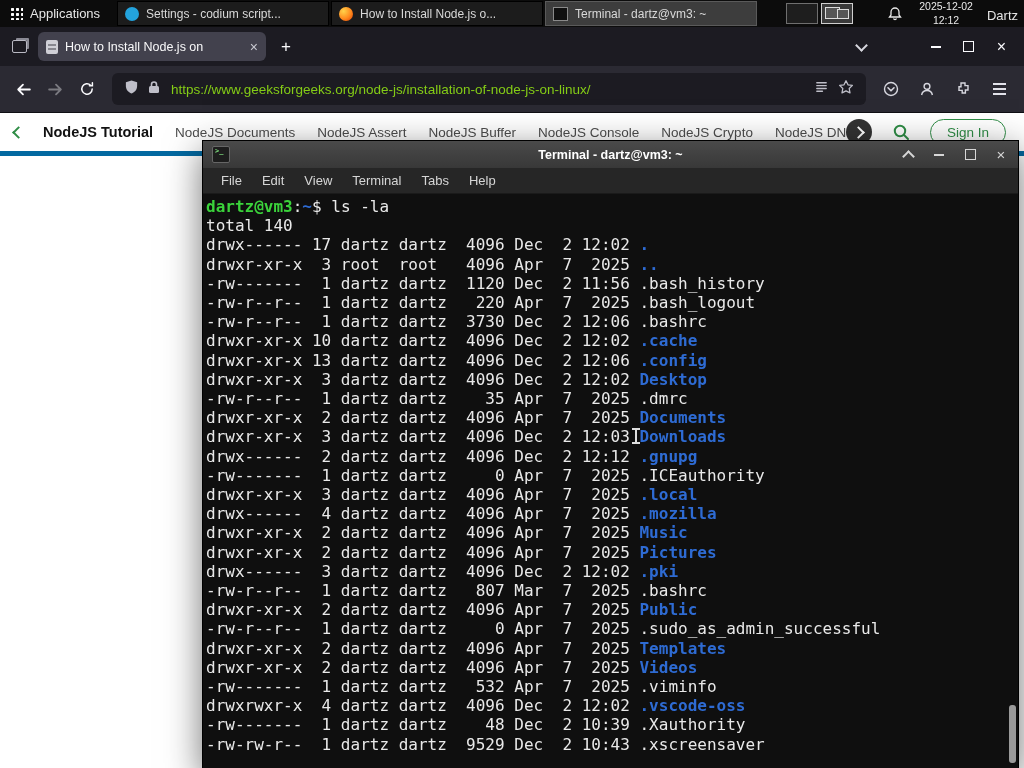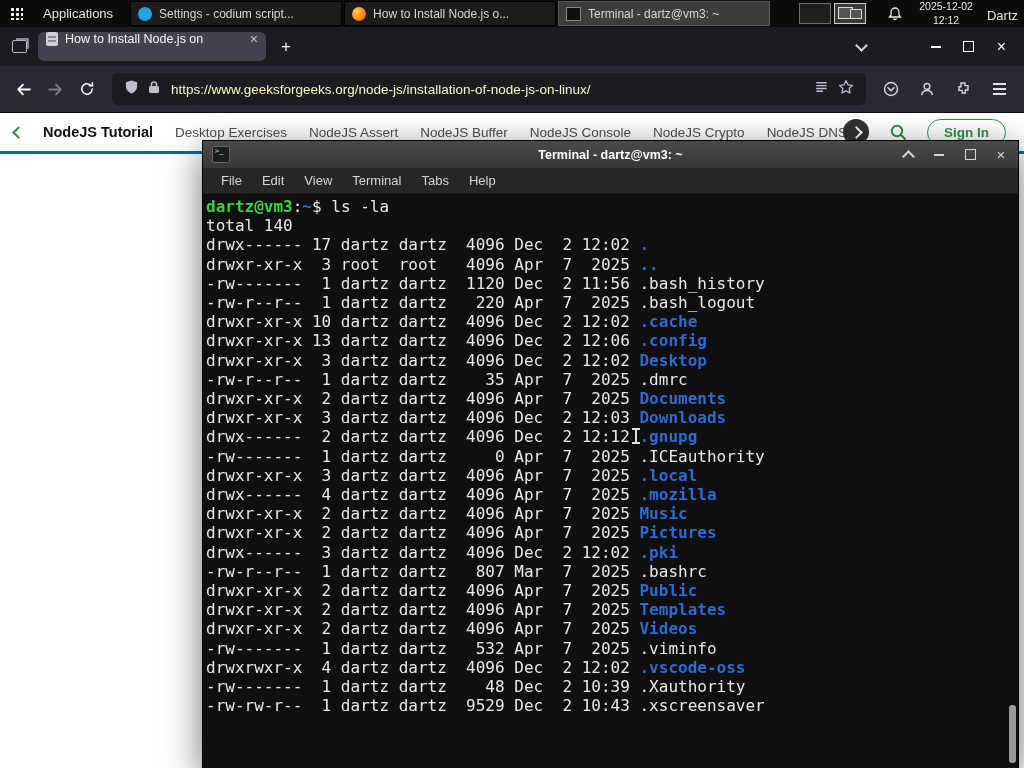--- a/index.html
+++ b/index.html
@@ -10,21 +10,21 @@
   .chev-down{transform:rotate(45deg);margin-top:-3px}
   .chev-up{transform:rotate(-135deg);margin-top:4px}
   .chev-left{transform:rotate(135deg)}
   .chev-right{transform:rotate(-45deg)}
   .bar{display:inline-block;width:10px;height:2px;background:currentColor}
   .box{display:inline-block;width:9px;height:9px;border:1.5px solid currentColor}
 
   
   .panel{position:absolute;top:0;left:0;width:1024px;height:27px;background:#0c0c0c;color:#e6e6e6;
          display:flex;align-items:center;font-size:13px;z-index:100;padding-right:8px}
-  .apps-btn{display:flex;align-items:center;gap:20px;padding:0 10px;height:100%;cursor:default}
+  .apps-btn{display:flex;align-items:center;gap:7px;padding:0 10px;height:100%;cursor:default}
   .grid-ico{width:13px;height:13px;background-image:radial-gradient(#fff 1.4px,transparent 1.5px);
             background-size:5px 5px;background-position:0 0}
   .taskbar{display:flex;height:100%;align-items:center;margin-left:6px}
   .task-btn{width:196px;height:23px;margin:0 1px;padding:0 7px;display:flex;align-items:center;gap:7px;
             background:#1c1c1c;border:1px solid #000;color:#d9d9d9;font-size:12px;overflow:hidden}
   .task-btn.active{background:#3d3d3d;border-color:#5a5a5a}
   .task-lbl{white-space:nowrap;overflow:hidden;text-overflow:ellipsis}
   .task-ico{flex:0 0 auto;display:inline-block}
   .task-ico.firefox{width:14px;height:14px;border-radius:50%;
         background:radial-gradient(circle at 32% 30%,#ffd24a,#ff8a1e 55%,#e23d00)}
@@ -39,53 +39,53 @@
   .bell{margin-left:auto;display:flex;align-items:center}
   .clock{margin-left:16px;text-align:center;font-size:10.5px;line-height:1.25;color:#e9e9e9}
   .user{margin:4px 6px 0 14px;font-size:13px}
 
   
   .browser{position:absolute;top:27px;left:0;width:1024px;height:741px;z-index:10;background:#fff}
   .tabbar{height:39px;background:#1c1b22;display:flex;align-items:center;padding:0 6px;color:#fbfbfe}
   .fview{width:26px;height:26px;display:flex;align-items:center;justify-content:center;border-radius:4px}
   .fview i{width:13px;height:11px;border:1.5px solid #b9b9c3;border-radius:2px;box-shadow:3px -3px 0 -1px #8a8a94}
   .tab{width:212px;height:29px;margin-left:6px;background:#42414d;border-radius:6px;display:flex;
-       gap:7px;padding:0 8px;font-size:12.5px;color:#f9f9fa}
+       align-items:center;gap:7px;padding:0 8px;font-size:12.5px;color:#f9f9fa}
   .tab-title{flex:1;white-space:nowrap;overflow:hidden;text-overflow:ellipsis}
   .tab-close{font-size:14px;color:#c9c9d1;line-height:1}
   .favicon{flex:0 0 auto;width:12px;height:14px;background:#cfcfd6;border-radius:2px;position:relative}
   .favicon::after{content:"";position:absolute;left:2px;right:2px;top:4px;height:2px;background:#87878f;box-shadow:0 4px 0 #87878f}
   .newtab{width:28px;height:28px;margin-left:6px;display:flex;align-items:center;justify-content:center;
           font-size:17px;border-radius:4px;color:#fbfbfe}
   .alltabs{width:28px;height:28px;display:flex;align-items:center;justify-content:center;color:#d7d7df;margin-right:44px}
   .wc{width:33px;height:100%;display:flex;align-items:center;justify-content:center;color:#fbfbfe;font-size:16px}
 
   .navbar{height:46px;background:#2b2a33;display:flex;align-items:center;padding:0 8px;gap:2px;
           border-bottom:1px solid #0f0f14}
   .navbtn{width:30px;height:30px;border-radius:4px;display:flex;align-items:center;justify-content:center}
   .navbtn.dim{opacity:.38}
   .urlbar{flex:1;height:32px;margin:0 8px;background:#1c1b22;border-radius:6px;display:flex;align-items:center;
           gap:9px;padding:0 12px}
-  .url-input{flex:1;background:transparent;border:none;outline:none;color:#fef9c3;font-size:13.5px;
+  .url-input{flex:1;background:transparent;border:none;outline:none;color:#84cc16;font-size:13.5px;
              font-family:"Liberation Sans",sans-serif}
   .right-icons{display:flex;gap:6px;margin-right:2px}
   .hamburger{display:flex;flex-direction:column;gap:3px}
   .hamburger i{width:13px;height:1.8px;background:#e2e2ea}
 
   .gfg{height:38px;background:#fff;display:flex;align-items:center;padding:0 14px;gap:20px;
-       border-bottom:3px solid #0369a1}
+       border-bottom:5px solid #0369a1}
   .gfg-chev{color:#2f8d46;border-width:2.5px;flex:0 0 auto}
   .gfg-items{flex:1;display:flex;align-items:center;gap:22px;overflow:hidden;white-space:nowrap}
   .gfg-item{font-size:13.5px;color:#4d4d4d}
   .gfg-item.active{font-size:14.5px;font-weight:700;color:#111}
   .gfg-circle{flex:0 0 auto;width:26px;height:26px;border-radius:50%;background:#333;color:#fff;
               display:flex;align-items:center;justify-content:center;margin-left:-34px}
   .gfg-search{display:flex;align-items:center}
   .gfg-signin{flex:0 0 auto;color:var(--gfg-green,#2f8d46);border:1.5px solid var(--gfg-green,#2f8d46);
-              border-radius:17px;padding:5px 16px;font-size:13.5px;font-weight:700;margin-right:4px}
+              border-radius:17px;padding:5px 16px;font-size:13.5px;font-weight:400;margin-right:4px}
   .page{flex:1;background:#fff;height:617px}
 
   
   .term{position:absolute;left:202px;top:140px;width:815px;height:628px;z-index:50;
         box-shadow:0 10px 34px rgba(0,0,0,.55);border:1px solid #000;display:flex;flex-direction:column}
   .t-title{position:relative;height:27px;background:linear-gradient(#4a4a4a,#383838);display:flex;
            align-items:center;padding:0 9px;color:#e6e6e6}
   .t-ico{width:16px;height:15px;background:#1d1d1d;border:1px solid #666;border-radius:2px;position:relative}
   .t-ico::after{content:">_";position:absolute;left:2px;top:0px;font:bold 7px "DejaVu Sans Mono",monospace;color:#7fe07f}
   .t-title-text{position:absolute;left:0;right:0;text-align:center;font-size:12.5px;font-weight:700;color:#fff}
@@ -238,21 +238,21 @@
           <i></i>
           <i></i>
         </span>
     </div>
   </div>
 
   <div class="gfg">
     <i class="chev chev-left gfg-chev"></i>
     <div class="gfg-items">
         <span class="gfg-item active">NodeJS Tutorial</span>
-        <span class="gfg-item">Desktop Exercises</span>
+        <span class="gfg-item">NodeJS Documents</span>
         <span class="gfg-item">NodeJS Assert</span>
         <span class="gfg-item">NodeJS Buffer</span>
         <span class="gfg-item">NodeJS Console</span>
         <span class="gfg-item">NodeJS Crypto</span>
         <span class="gfg-item">NodeJS DNS</span>
       </div>
     <span class="gfg-circle">
         <i class="chev chev-right"></i>
       </span>
     <span class="gfg-search">
@@ -293,35 +293,37 @@
       <span class="t-menu">Help</span>
     </div>
   <div class="t-body">
     <div class="tline"><span class="t-green">dartz@vm3</span><span>:</span><span class="t-blue">~</span><span>$ </span><span>ls -la</span></div>
     <div class="tline">total 140</div>
     <div>
         <div class="tline"><span>drwx------ 17 dartz dartz  4096 Dec  2 12:02 </span><span class="dir">.</span></div>
         <div class="tline"><span>drwxr-xr-x  3 root  root   4096 Apr  7  2025 </span><span class="dir">..</span></div>
         <div class="tline"><span>-rw-------  1 dartz dartz  1120 Dec  2 11:56 </span><span class="file">.bash_history</span></div>
         <div class="tline"><span>-rw-r--r--  1 dartz dartz   220 Apr  7  2025 </span><span class="file">.bash_logout</span></div>
+        <div class="tline"><span>-rw-r--r--  1 dartz dartz  3730 Dec  2 12:06 </span><span class="file">.bashrc</span></div>
         <div class="tline"><span>drwxr-xr-x 10 dartz dartz  4096 Dec  2 12:02 </span><span class="dir">.cache</span></div>
         <div class="tline"><span>drwxr-xr-x 13 dartz dartz  4096 Dec  2 12:06 </span><span class="dir">.config</span></div>
         <div class="tline"><span>drwxr-xr-x  3 dartz dartz  4096 Dec  2 12:02 </span><span class="dir">Desktop</span></div>
         <div class="tline"><span>-rw-r--r--  1 dartz dartz    35 Apr  7  2025 </span><span class="file">.dmrc</span></div>
         <div class="tline"><span>drwxr-xr-x  2 dartz dartz  4096 Apr  7  2025 </span><span class="dir">Documents</span></div>
         <div class="tline"><span>drwxr-xr-x  3 dartz dartz  4096 Dec  2 12:03 </span><span class="dir">Downloads</span></div>
         <div class="tline"><span>drwx------  2 dartz dartz  4096 Dec  2 12:12 </span><span class="dir">.gnupg</span></div>
         <div class="tline"><span>-rw-------  1 dartz dartz     0 Apr  7  2025 </span><span class="file">.ICEauthority</span></div>
         <div class="tline"><span>drwxr-xr-x  3 dartz dartz  4096 Apr  7  2025 </span><span class="dir">.local</span></div>
         <div class="tline"><span>drwx------  4 dartz dartz  4096 Apr  7  2025 </span><span class="dir">.mozilla</span></div>
         <div class="tline"><span>drwxr-xr-x  2 dartz dartz  4096 Apr  7  2025 </span><span class="dir">Music</span></div>
         <div class="tline"><span>drwxr-xr-x  2 dartz dartz  4096 Apr  7  2025 </span><span class="dir">Pictures</span></div>
         <div class="tline"><span>drwx------  3 dartz dartz  4096 Dec  2 12:02 </span><span class="dir">.pki</span></div>
         <div class="tline"><span>-rw-r--r--  1 dartz dartz   807 Mar  7  2025 </span><span class="file">.bashrc</span></div>
         <div class="tline"><span>drwxr-xr-x  2 dartz dartz  4096 Apr  7  2025 </span><span class="dir">Public</span></div>
+        <div class="tline"><span>-rw-r--r--  1 dartz dartz     0 Apr  7  2025 </span><span class="file">.sudo_as_admin_successful</span></div>
         <div class="tline"><span>drwxr-xr-x  2 dartz dartz  4096 Apr  7  2025 </span><span class="dir">Templates</span></div>
         <div class="tline"><span>drwxr-xr-x  2 dartz dartz  4096 Apr  7  2025 </span><span class="dir">Videos</span></div>
         <div class="tline"><span>-rw-------  1 dartz dartz   532 Apr  7  2025 </span><span class="file">.viminfo</span></div>
         <div class="tline"><span>drwxrwxr-x  4 dartz dartz  4096 Dec  2 12:02 </span><span class="dir">.vscode-oss</span></div>
         <div class="tline"><span>-rw-------  1 dartz dartz    48 Dec  2 10:39 </span><span class="file">.Xauthority</span></div>
         <div class="tline"><span>-rw-rw-r--  1 dartz dartz  9529 Dec  2 10:43 </span><span class="file">.xscreensaver</span></div>
       </div>
     <div class="t-thumb"></div>
   </div>
 </div>

